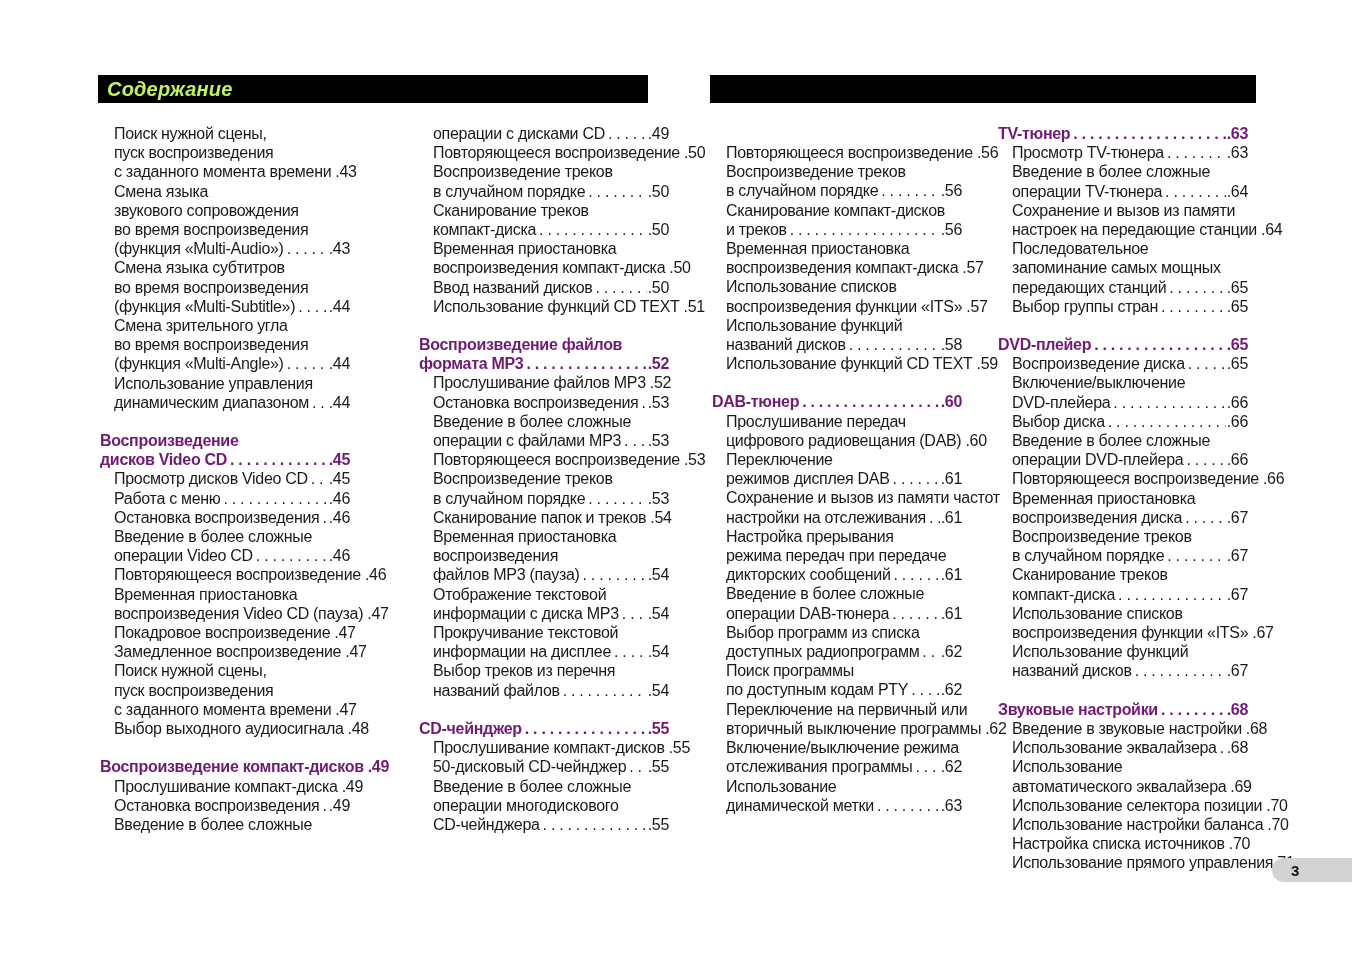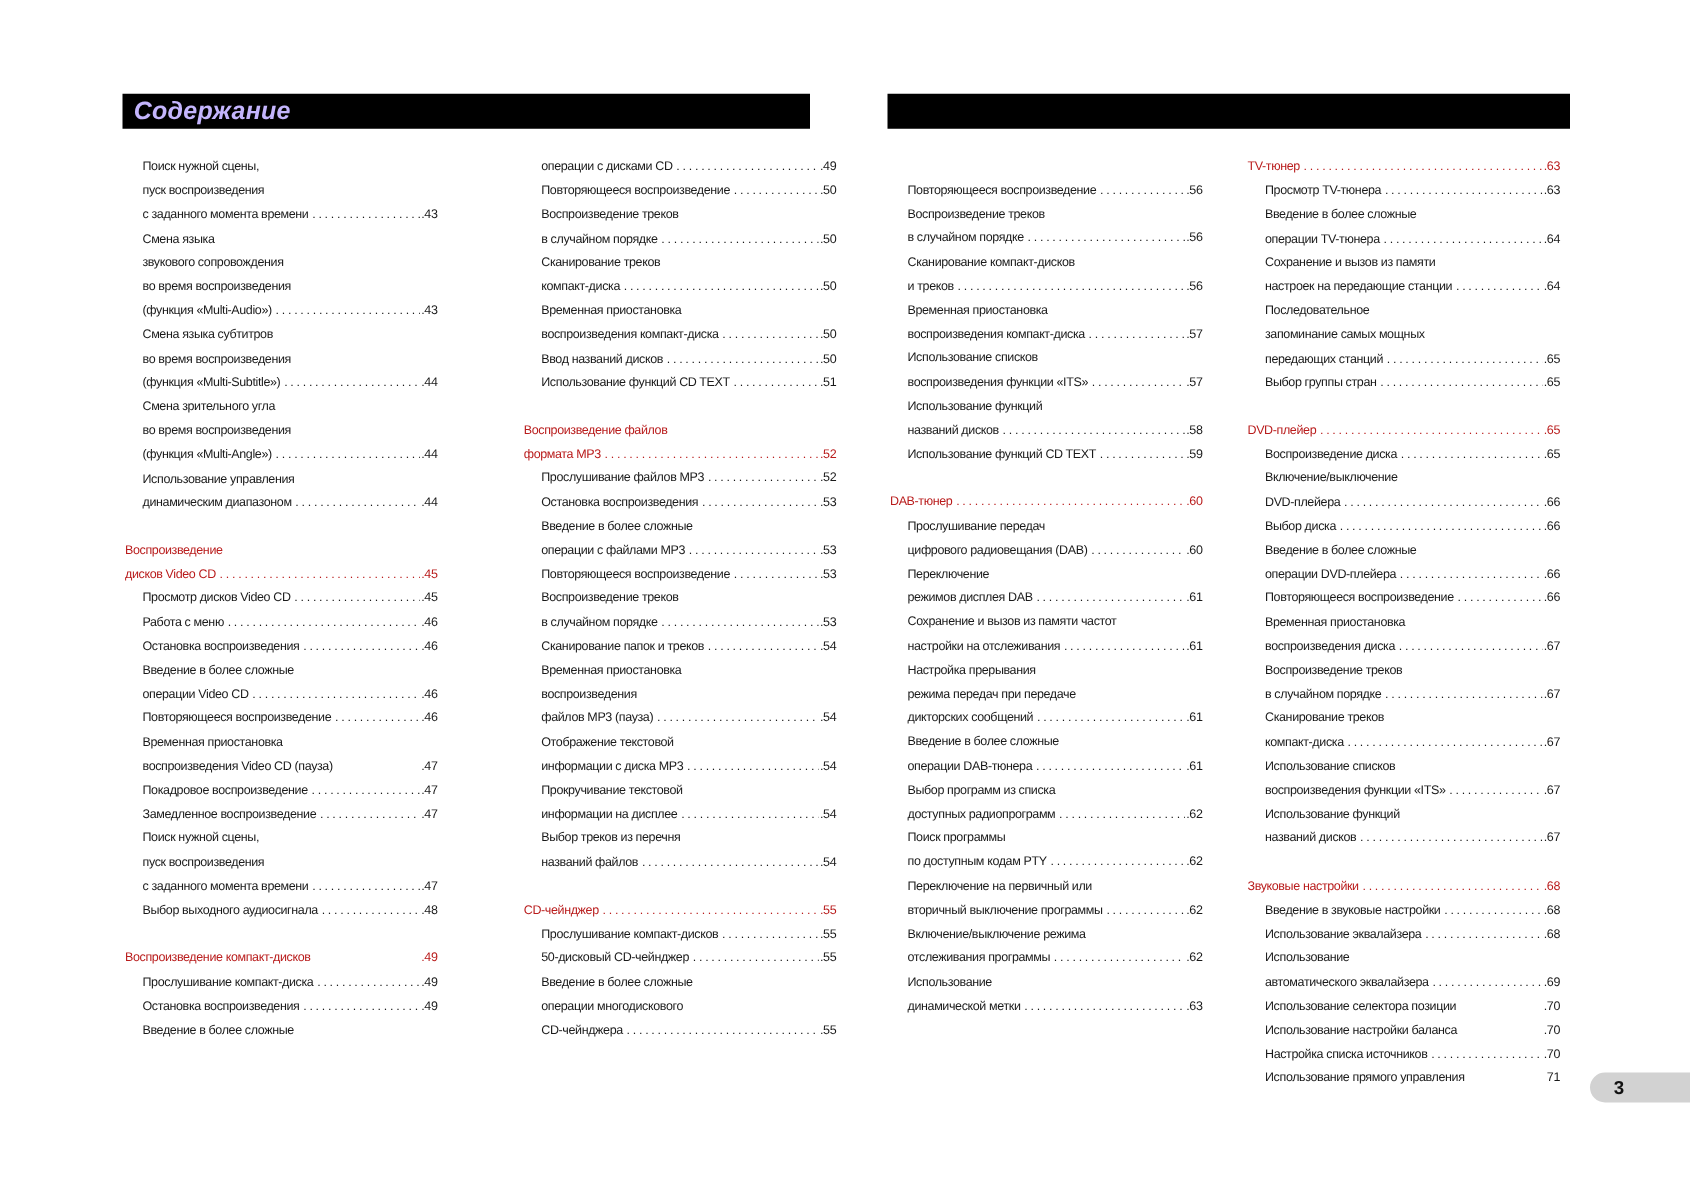--- a/index.html
+++ b/index.html
@@ -6,38 +6,38 @@
   html,body { background:#fff; }
   body { font-family:"Liberation Sans", sans-serif; }
   .page {
     position:relative; width:1352px; height:954px;
     background:#ffffff; overflow:hidden; color:#1a1a1a;
   }
   .bar { position:absolute; top:75px; height:28px; background:#000; }
   .bar-left  { left:98px;  width:550px; display:flex; align-items:center; }
   .bar-right { left:710px; width:546px; }
   .bar-title {
-    color:#c4b5fd; font-weight:bold; font-style:italic;
+    color:#bef264; font-weight:bold; font-style:italic;
     font-size:20px; padding-left:9px; letter-spacing:.2px;
   }
   .col {
     position:absolute; top:124px; width:250px;
-    font-size:10px; letter-spacing:-0.3px; color:#1a1a1a;
+    font-size:16px; letter-spacing:-0.3px; color:#1a1a1a;
   }
   #col0 { left:100px; }
   #col1 { left:385px;margin-left:34px; }
   #col2 { left:712px; padding-top:19px; }
   #col3 { left:998px; }
   .line {
     display:flex; align-items:baseline;
     line-height:19.2px; white-space:nowrap;
   }
   .line.gap { margin-top:19px; }
   .line.item { padding-left:14px; }
-  .line.heading { font-weight:normal; color:#b91c1c;text-align:center; }
+  .line.heading { font-weight:bold; color:#701a75;text-align:center; }
   .txt { flex:0 0 auto; }
   .leader {
     flex:1 1 0; min-width:0; overflow:hidden;
     white-space:nowrap; margin-left:3px;
   }
   .pg { flex:0 0 auto; margin-left:1px; }
   .page-tab {
     position:absolute; top:858px; right:0; width:80px; height:24px;
     background:#d2d2d2; border-radius:12px 0 0 12px;
     display:flex; align-items:center;

